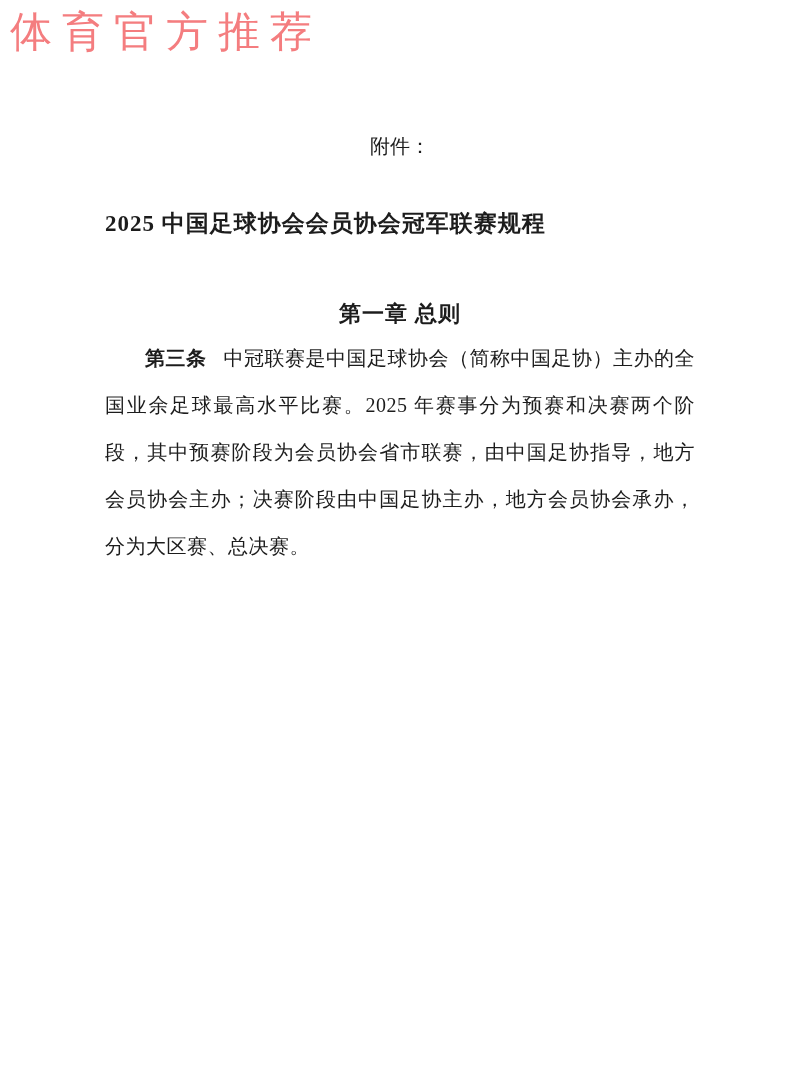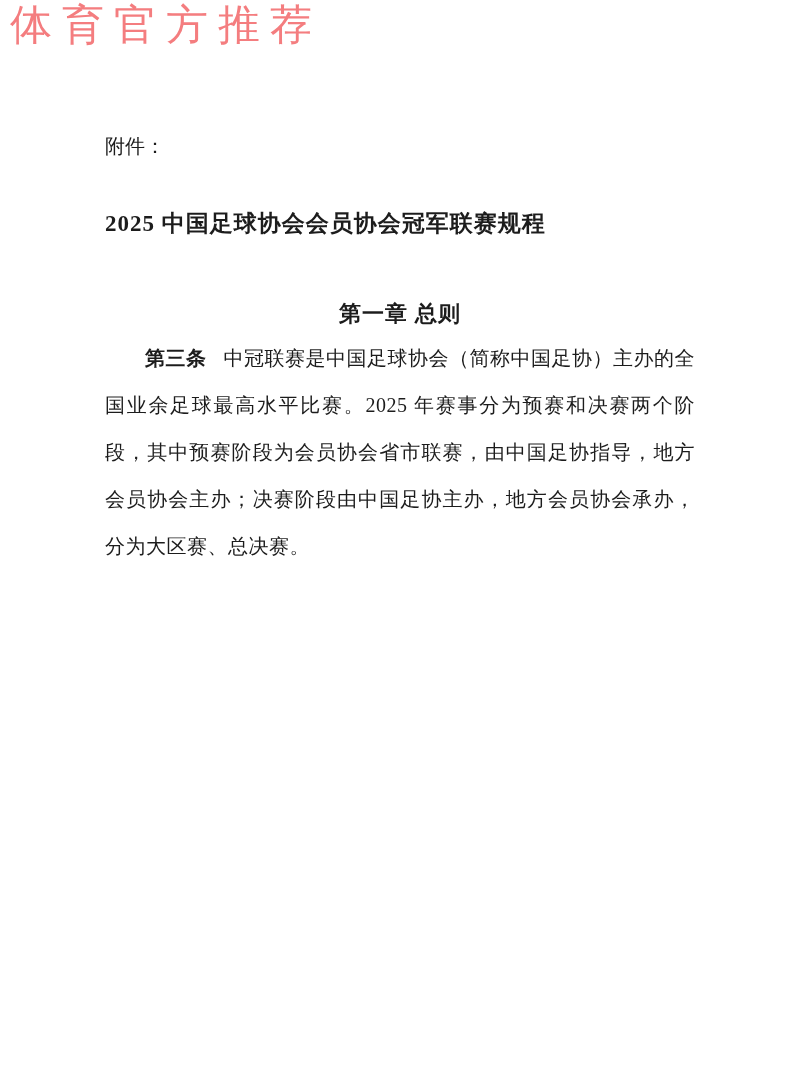--- a/index.html
+++ b/index.html
@@ -10,35 +10,36 @@
   body {
     width: 800px;
     height: 1078px;
     position: relative;
     overflow: hidden;
     font-family: "Liberation Serif", serif;
     color: #1c1c1c;
   }
   .watermark {
     position: absolute;
-    top: 0px;
+    top: 7px;
     left: 10px;
     font-size: 42px;
     line-height: 1.2;
     letter-spacing: 10px;
     font-family: "Liberation Serif", serif;
     white-space: nowrap;
     
   }
   .content {
     padding: 134px 105px 0 105px;
   }
   .attachment {
     font-size: 20px;
     line-height: 24px;
+    text-align: center;
   }
   .doc-title {
     margin: 50px 0 0 0;
     text-align: left;
     font-size: 23px;
     font-weight: bold;
     font-family: "Liberation Serif", serif;
     letter-spacing: 1px;
   }
   .chapter-heading {

